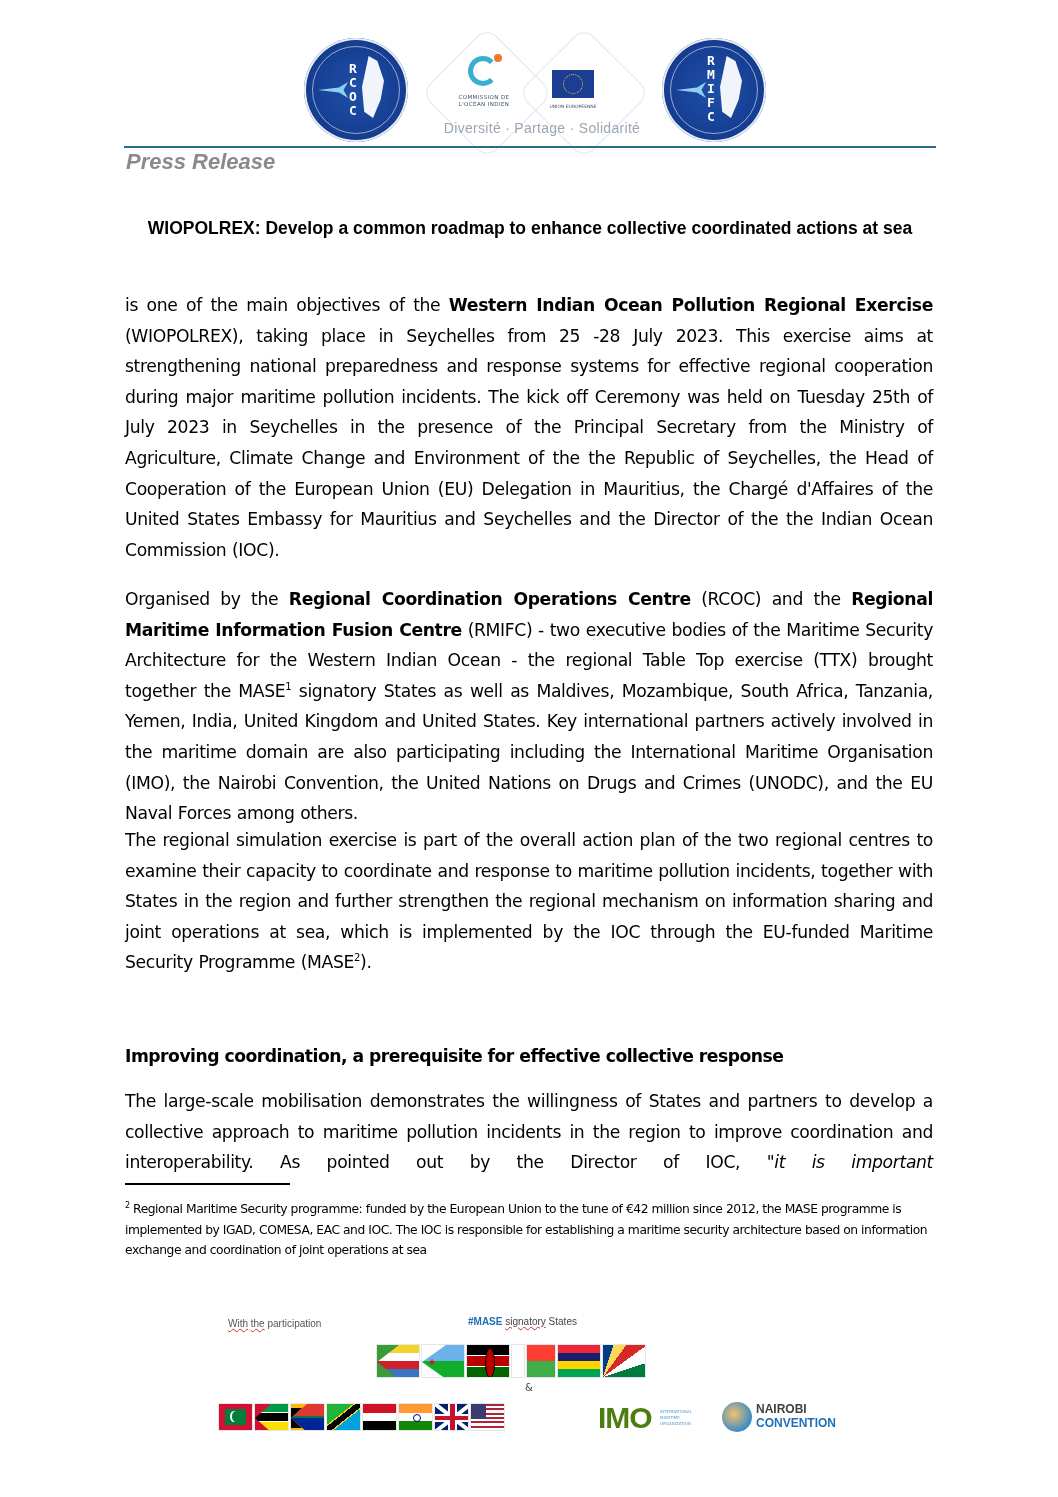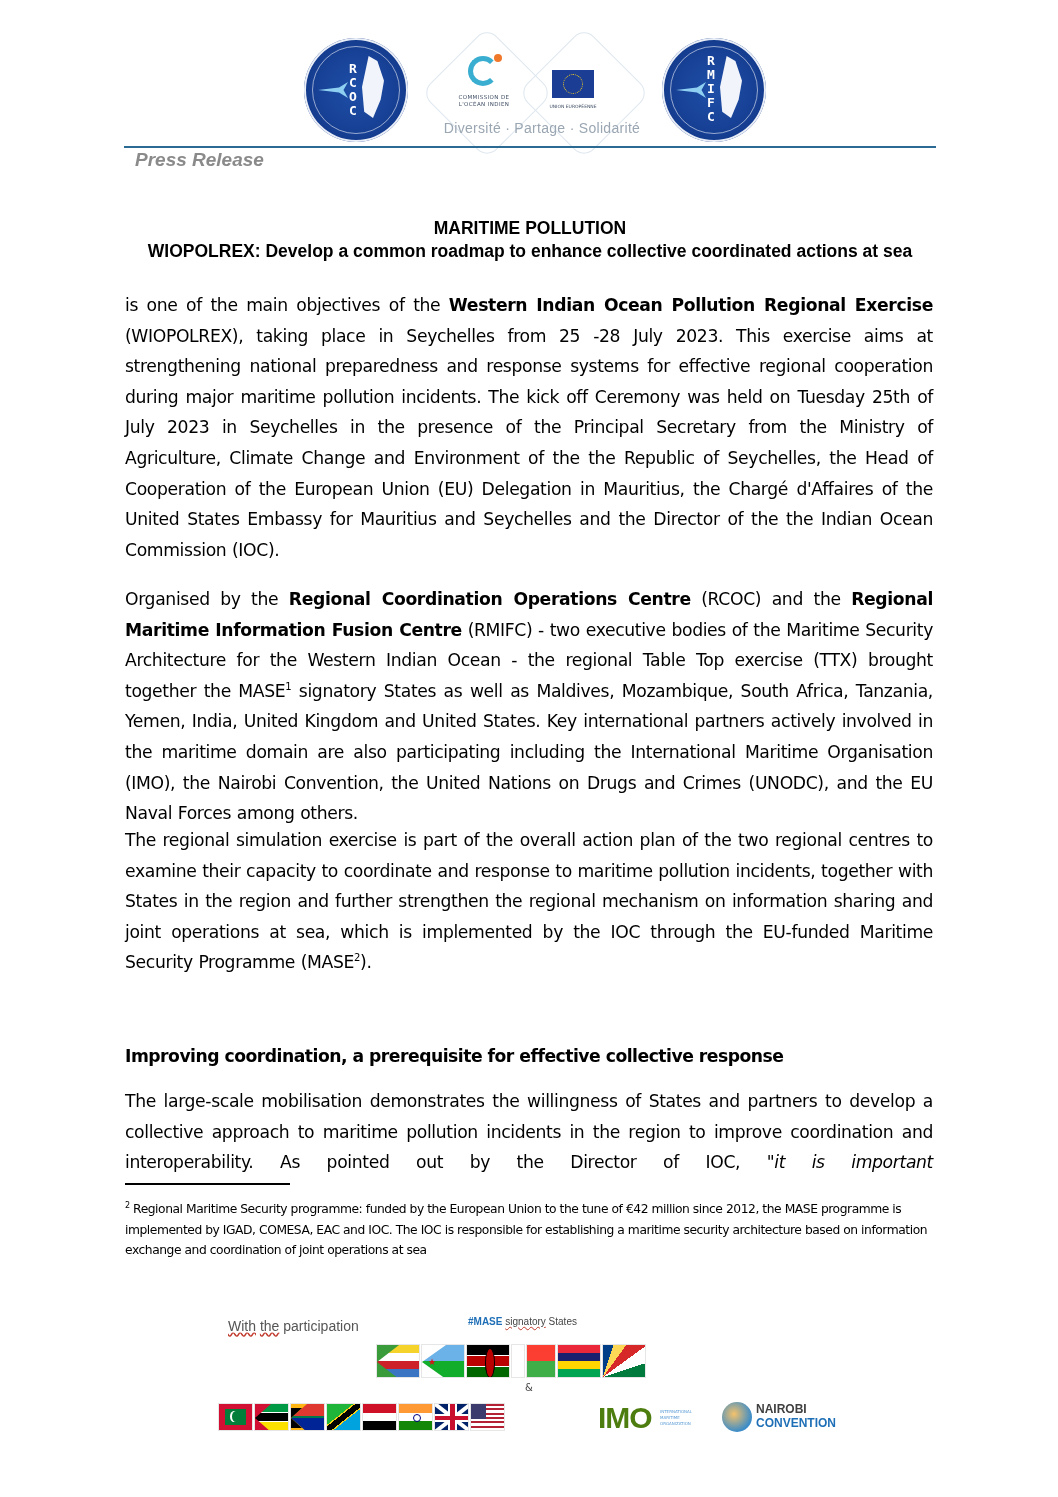--- a/index.html
+++ b/index.html
@@ -20,41 +20,41 @@
   .diamond.d2 { left: 115px; }
   .ioc-mark { position: absolute; left: 46px; top: 20px; width: 30px; height: 30px; border-radius: 50%; border: 5px solid #3aaed0; border-right-color: transparent; box-sizing: border-box; }
   .ioc-dot { position: absolute; left: 72px; top: 18px; width: 8px; height: 8px; background: #f0782a; border-radius: 50%; }
   .ioc-name { position: absolute; left: 22px; top: 58px; width: 80px; text-align: center; font-size: 5.5px; color: #3d4c63; line-height: 7px; letter-spacing: 0.4px; white-space: pre-line; }
   .eu-flag { position: absolute; left: 130px; top: 34px; width: 42px; height: 28px; background: #1c3d94; }
   .eu-flag .stars { position: absolute; left: 11px; top: 4px; width: 20px; height: 20px; border-radius: 50%; border: 1.5px dotted #f5d11b; box-sizing: border-box; }
   .eu-name { position: absolute; left: 122px; top: 68px; width: 58px; text-align: center; font-size: 4.5px; color: #3d4c63; }
   .motto { position: absolute; left: 20px; top: 84px; width: 200px; text-align: center; font-size: 14px; color: #9aa6b2; letter-spacing: 0.3px; font-family: "Liberation Sans", sans-serif; }
 
   .rule-top { position: absolute; left: 124px; top: 146px; width: 812px; height: 2px; background: #2b6b93; }
-  .press { position: absolute; left: 135px; top: 149px; font-family: "Liberation Sans", sans-serif; font-weight: bold; font-style: italic; font-size: 19px; color: #8a8a8a; }
+  .press { position: absolute; left: 126px; top: 149px; font-family: "Liberation Sans", sans-serif; font-weight: bold; font-style: italic; font-size: 22px; color: #8a8a8a; }
 
   .title-block { position: absolute; left: 124px; top: 217px; width: 812px; text-align: center; font-family: "Liberation Sans", sans-serif; font-weight: bold; font-size: 17.5px; line-height: 23px; color: #000; }
 
   .body { position: absolute; left: 125px; width: 808px; font-family: "DejaVu Sans", sans-serif; font-size: 17.2px; line-height: 30.6px; text-align: justify; letter-spacing: -0.35px; word-spacing: 0.5px; }
   .body b { font-weight: bold; }
   .body p { margin: 0; }
   .p1 { top: 290px; }
   .p2 { top: 584px; }
   .p3 { top: 825px; }
   .h2 { position: absolute; left: 125px; top: 1041px; width: 808px; font-family: "DejaVu Sans", sans-serif; font-weight: bold; font-size: 17.2px; letter-spacing: -0.5px; line-height: 30px; }
   .p4 { top: 1086px; }
   sup { font-size: 10px; line-height: 0; vertical-align: super; }
 
   .fn-rule { position: absolute; left: 125px; top: 1183px; width: 165px; height: 1.5px; background: #000; }
   .footnotes { position: absolute; left: 125px; top: 1199px; width: 810px; font-family: "DejaVu Sans", sans-serif; font-size: 12.3px; line-height: 20.7px; letter-spacing: -0.45px; }
   .footnotes p { margin: 0; }
   .footnotes sup { font-size: 8px; }
 
   .partners { position: absolute; left: 210px; top: 1310px; width: 640px; height: 130px; }
-  .with-label { position: absolute; left: 18px; top: 8px; font-size: 14px; color: #555; font-family: "Liberation Sans", sans-serif; }
+  .with-label { position: absolute; left: 18px; top: 8px; font-size: 10px; color: #555; font-family: "Liberation Sans", sans-serif; }
   .with-label .u { text-decoration: underline; text-decoration-color: #c0392b; text-decoration-style: wavy; }
   .mase-label { position: absolute; left: 258px; top: 6px; font-size: 10px; color: #444; font-family: "Liberation Sans", sans-serif; }
   .mase-label .tag { color: #1f6fb7; font-weight: bold; }
   .amp { position: absolute; left: 315px; top: 72px; font-size: 10px; color: #444; }
   .flags-top { position: absolute; left: 166px; top: 34px; display: flex; gap: 1px; }
   .flags-bot { position: absolute; left: 8px; top: 93px; display: flex; gap: 1px; }
   .flag { width: 44px; height: 34px; position: relative; overflow: hidden; border: 1px solid #e6e6e6; box-sizing: border-box; }
   .flag.small { width: 35px; height: 28px; }
 
   .imo { position: absolute; left: 388px; top: 93px; width: 110px; height: 30px; }
@@ -102,21 +102,20 @@
 F
 C</div>
     <div class="land"></div>
   </div>
 </div>
 
 <div class="rule-top"></div>
 <div class="press">Press Release</div>
 
 <div class="title-block">
-  <div>MARITIME POLLUTION</div>
   <div style="padding:0 4px;">WIOPOLREX: Develop a common roadmap to enhance collective coordinated actions at sea</div>
 </div>
 
 <div class="body p1">
   <p><span>is one of the main objectives of the </span><b>Western Indian Ocean Pollution Regional Exercise</b><span> (WIOPOLREX), taking place in Seychelles from 25 -28 July 2023. This exercise aims at strengthening national preparedness and response systems for effective regional cooperation during major maritime pollution incidents. The kick off Ceremony was held on Tuesday 25th of July 2023 in Seychelles in the presence of the Principal Secretary from the Ministry of Agriculture, Climate Change and Environment of the the Republic of Seychelles, the Head of Cooperation of the European Union (EU) Delegation in Mauritius, the Chargé d'Affaires of the United States Embassy for Mauritius and Seychelles and the Director of the the Indian Ocean Commission (IOC).</span></p>
 </div>
 
 <div class="body p2">
   <p><span>Organised by the </span><b>Regional Coordination Operations Centre</b><span> (RCOC) and the </span><b>Regional Maritime Information Fusion Centre</b><span> (RMIFC) - two executive bodies of the Maritime Security Architecture for the Western Indian Ocean - the regional Table Top exercise (TTX) brought together the MASE</span><sup>1</sup><span> signatory States as well as Maldives, Mozambique, South Africa, Tanzania, Yemen, India, United Kingdom and United States. Key international partners actively involved in the maritime domain are also participating including the International Maritime Organisation (IMO), the Nairobi Convention, the United Nations on Drugs and Crimes (UNODC), and the EU Naval Forces among others.</span></p>
 </div>

